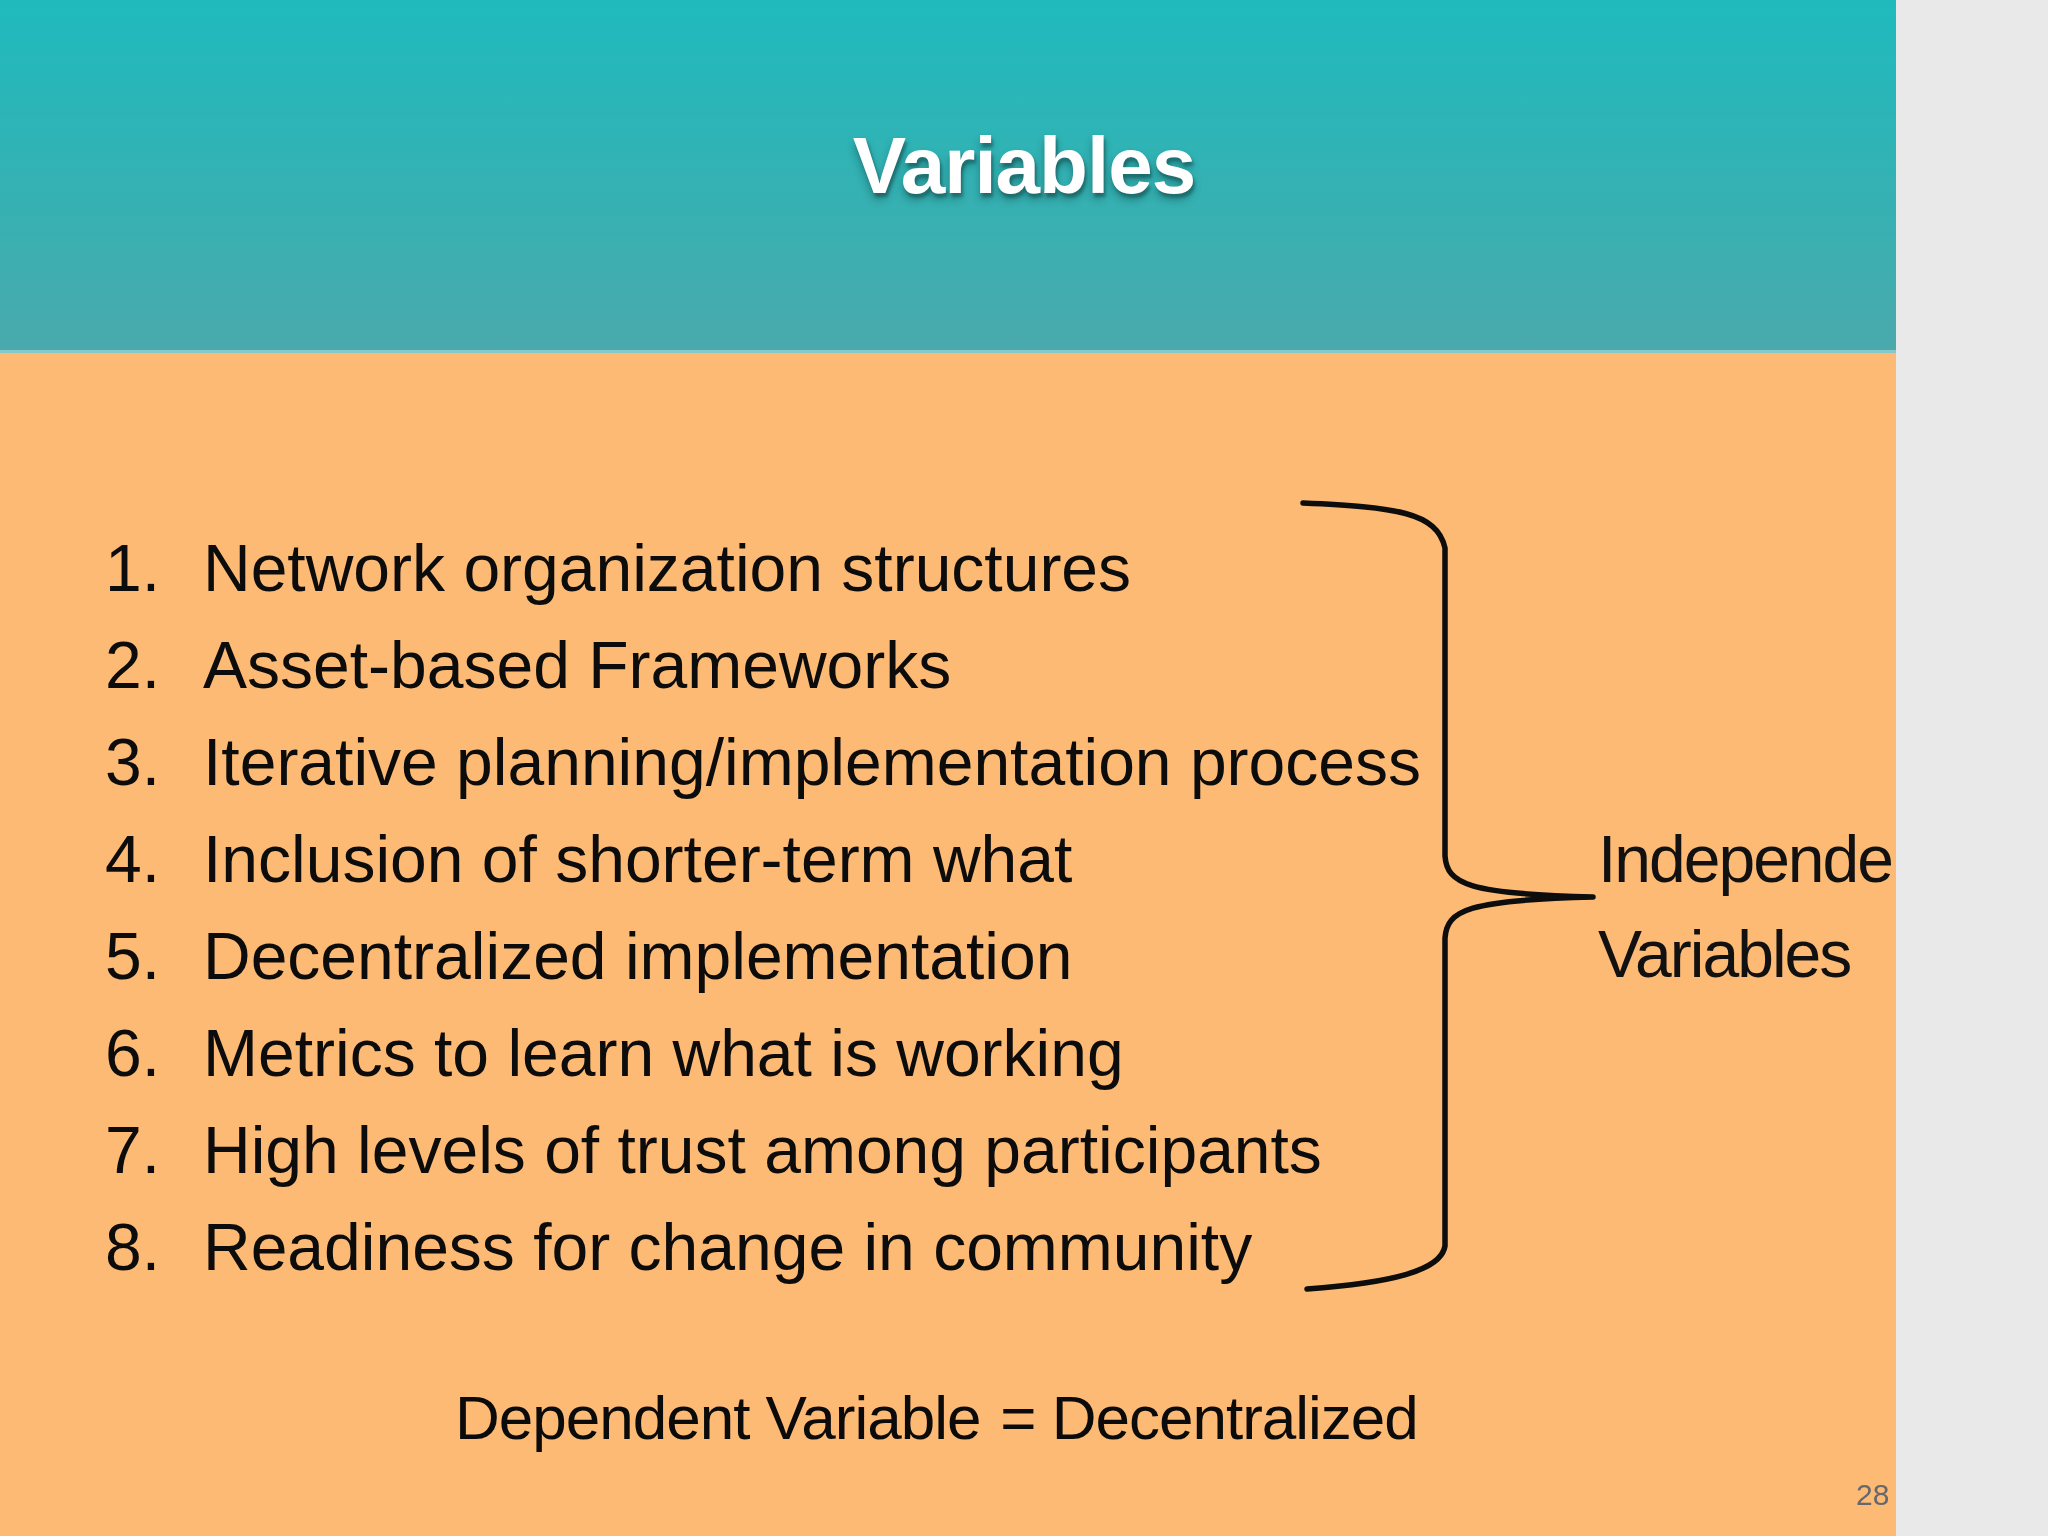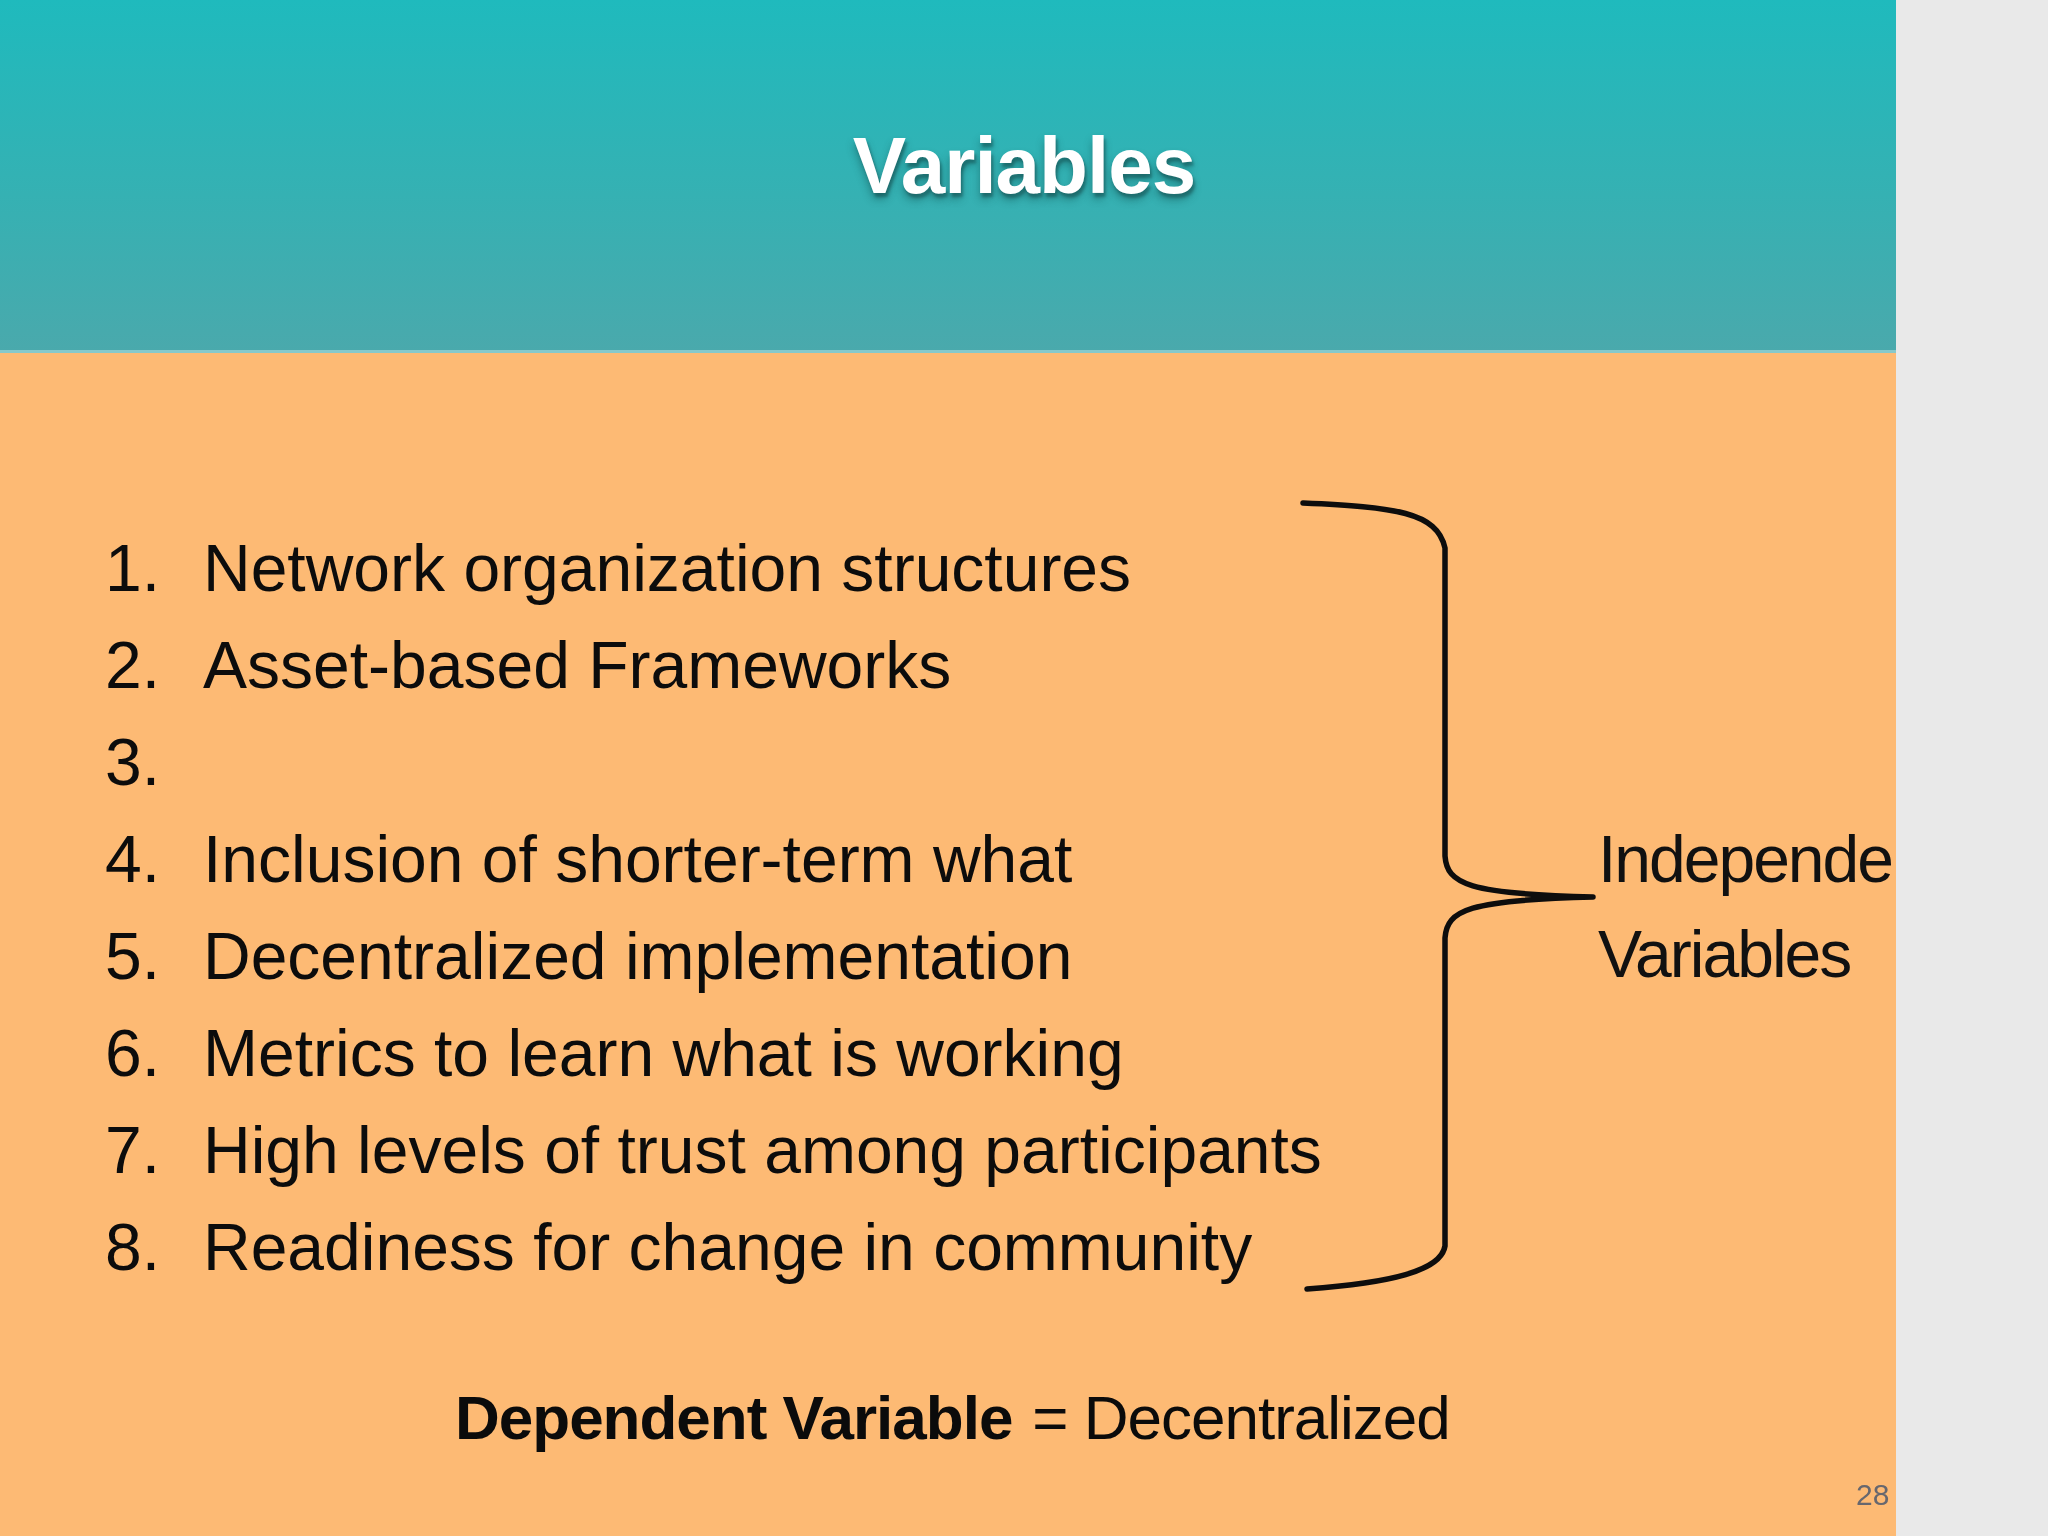--- a/index.html
+++ b/index.html
@@ -51,21 +51,21 @@
     font-size:66px;font-weight:normal;line-height:95px;
     letter-spacing:-2px;color:#111111;
     white-space:nowrap;
   }
   
   .footer-line{
     position:absolute;left:455px;top:1384px;
     font-size:62px;line-height:68px;letter-spacing:-1px;
     color:#0b0b0b;white-space:nowrap;
   }
-  .footer-line .fbold{font-weight:bold;margin-right:0.32em;}
+  .footer-line .fbold{font-weight:normal;margin-right:0.32em;}
   
   .page-num{
     position:absolute;left:1856px;top:1446px;
     font-size:30px;line-height:34px;
     color:var(--pagenum-color);
     margin-top:32px;
   }
 </style>
 </head>
 <body>
@@ -80,20 +80,21 @@
     <li>
       <span class="num">1.</span>
       <span class="txt">Network organization structures</span>
     </li>
     <li>
       <span class="num">2.</span>
       <span class="txt">Asset-based Frameworks</span>
     </li>
     <li>
       <span class="num">3.</span>
+      <span class="txt">Iterative planning/implementation process</span>
     </li>
     <li>
       <span class="num">4.</span>
       <span class="txt">Inclusion of shorter-term what</span>
     </li>
     <li>
       <span class="num">5.</span>
       <span class="txt">Decentralized implementation</span>
     </li>
     <li>

